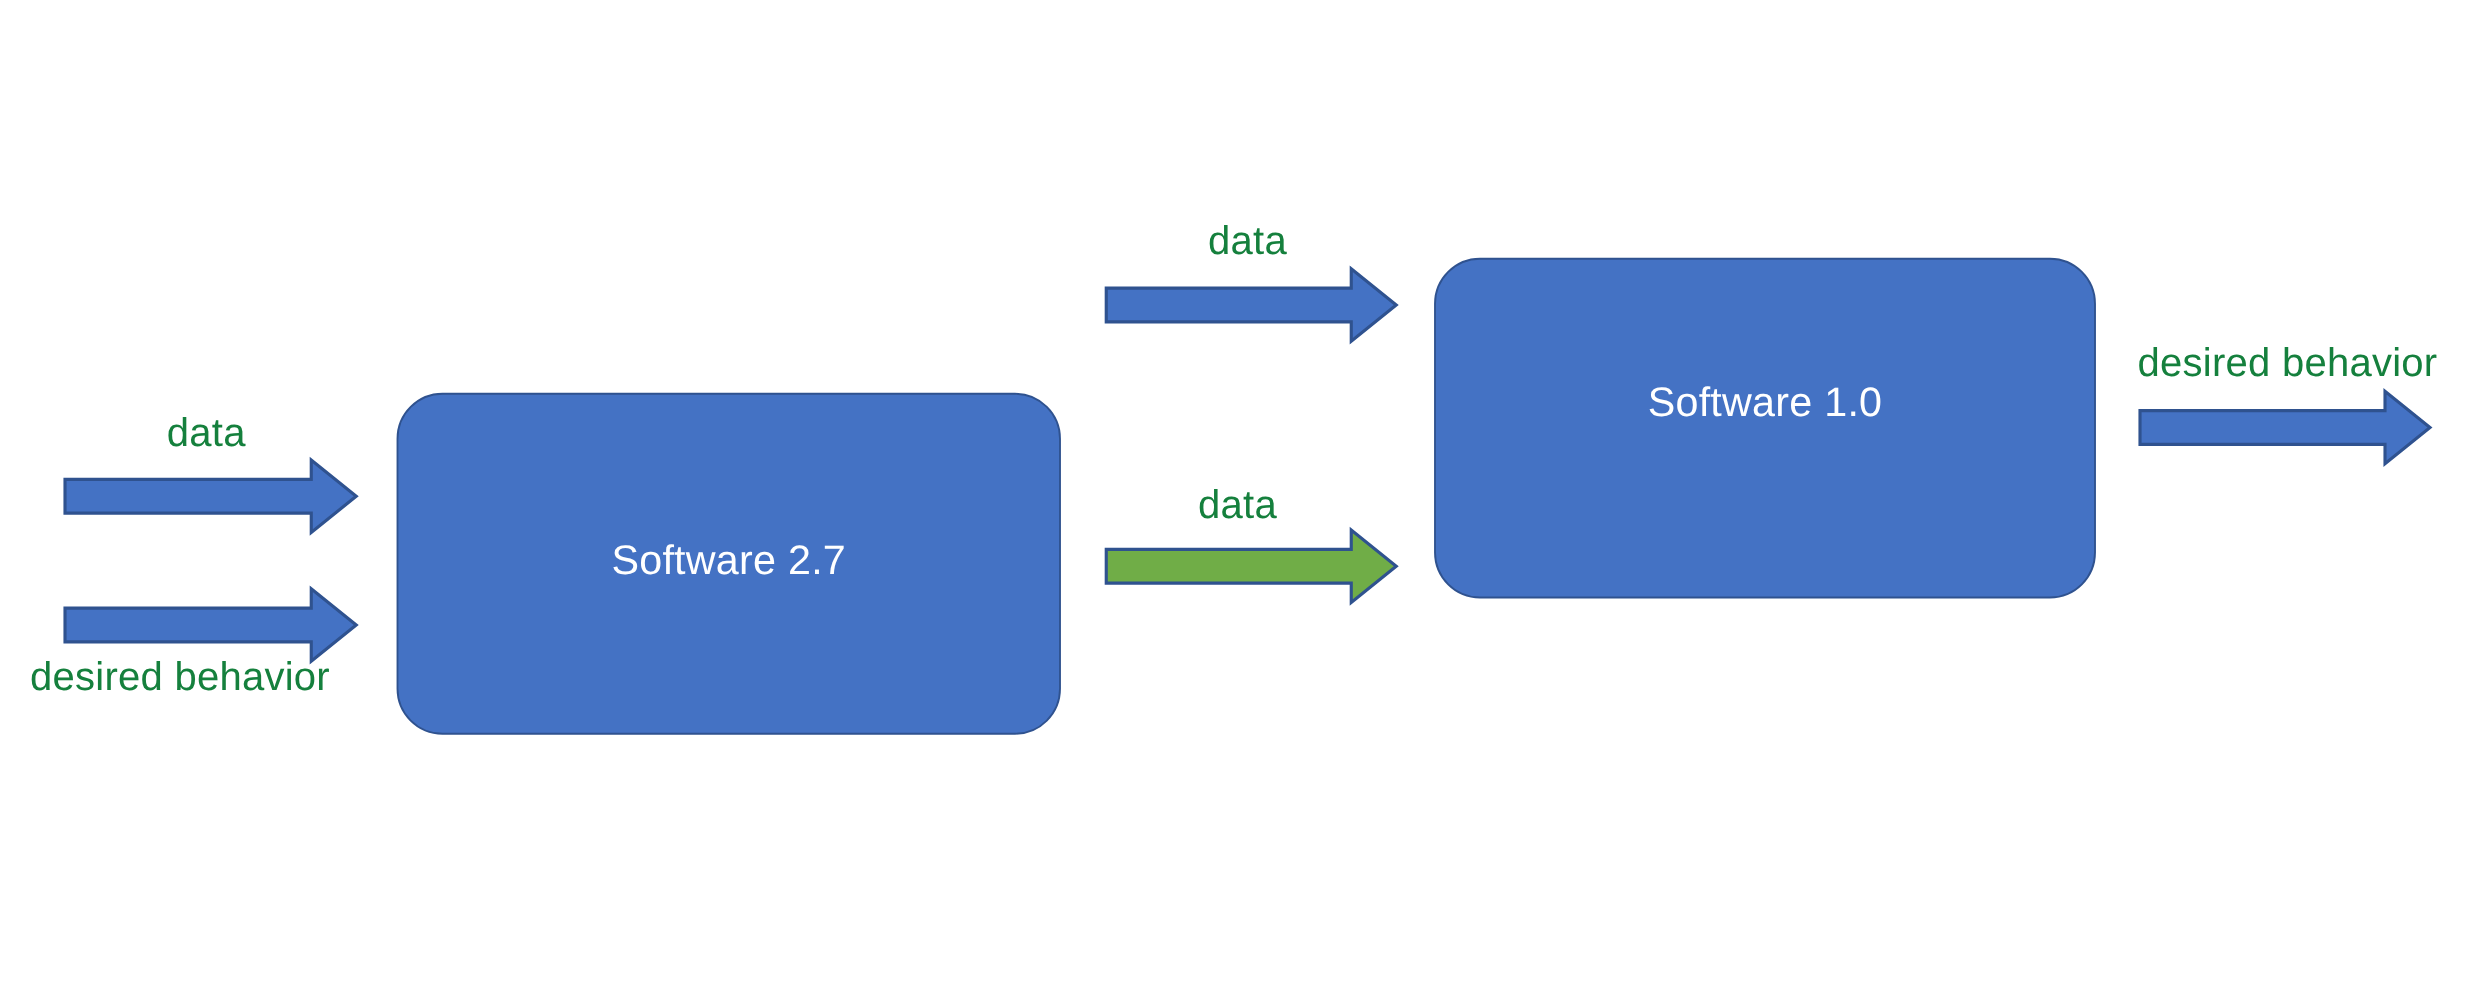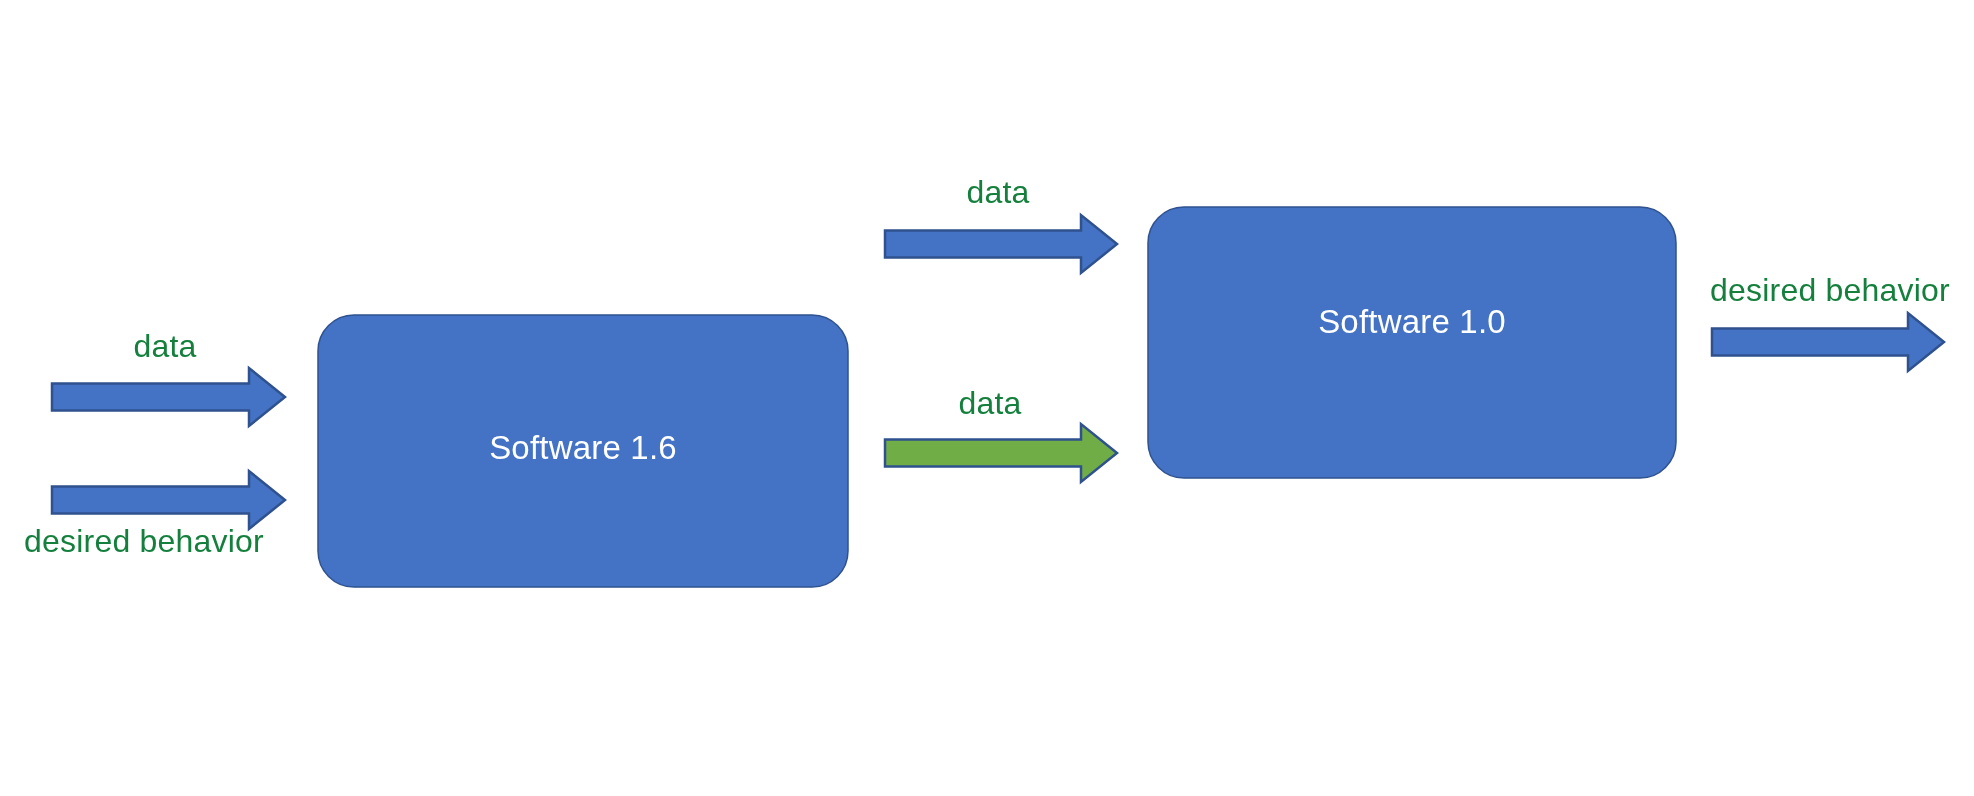--- a/index.html
+++ b/index.html
@@ -55,21 +55,21 @@
         <rect x="1148" y="207" width="528" height="271" rx="36" ry="36" fill="#4472c4" stroke="#2f528f" stroke-width="1.5"></rect>
         <polygon points="52,383.5 249,383.5 249,368 285,397 249,426 249,410.5 52,410.5" fill="#4472c4" stroke="#2f528f" stroke-width="2.5" stroke-linejoin="miter"></polygon>
         <polygon points="52,486.5 249,486.5 249,471 285,500 249,529 249,513.5 52,513.5" fill="#4472c4" stroke="#2f528f" stroke-width="2.5" stroke-linejoin="miter"></polygon>
         <polygon points="885,230.5 1081,230.5 1081,215 1117,244 1081,273 1081,257.5 885,257.5" fill="#4472c4" stroke="#2f528f" stroke-width="2.5" stroke-linejoin="miter"></polygon>
         <polygon points="885,439.5 1081,439.5 1081,424 1117,453 1081,482 1081,466.5 885,466.5" fill="#70ad47" stroke="#2f528f" stroke-width="2.5" stroke-linejoin="miter"></polygon>
         <polygon points="1712,328.5 1908,328.5 1908,313 1944,342 1908,371 1908,355.5 1712,355.5" fill="#4472c4" stroke="#2f528f" stroke-width="2.5" stroke-linejoin="miter"></polygon>
       </g>
   </svg>
 
   <div id="label-layer">
-      <div class="node-label" style="left: 318px; top: 429px; width: 530px;">Software 1.6</div>
+      <div class="node-label" style="left: 318px; top: 429px; width: 530px;">Software 2.7</div>
       <div class="node-label" style="left: 1148px; top: 303px; width: 528px;">Software 1.0</div>
       <div class="edge-label" style="left: -35px; top: 328px; width: 400px;">data</div>
       <div class="edge-label" style="left: -56px; top: 523px; width: 400px;">desired behavior</div>
       <div class="edge-label" style="left: 798px; top: 174px; width: 400px;">data</div>
       <div class="edge-label" style="left: 790px; top: 385px; width: 400px;">data</div>
       <div class="edge-label" style="left: 1630px; top: 272px; width: 400px;">desired behavior</div>
     </div>
 
 </div>
 

